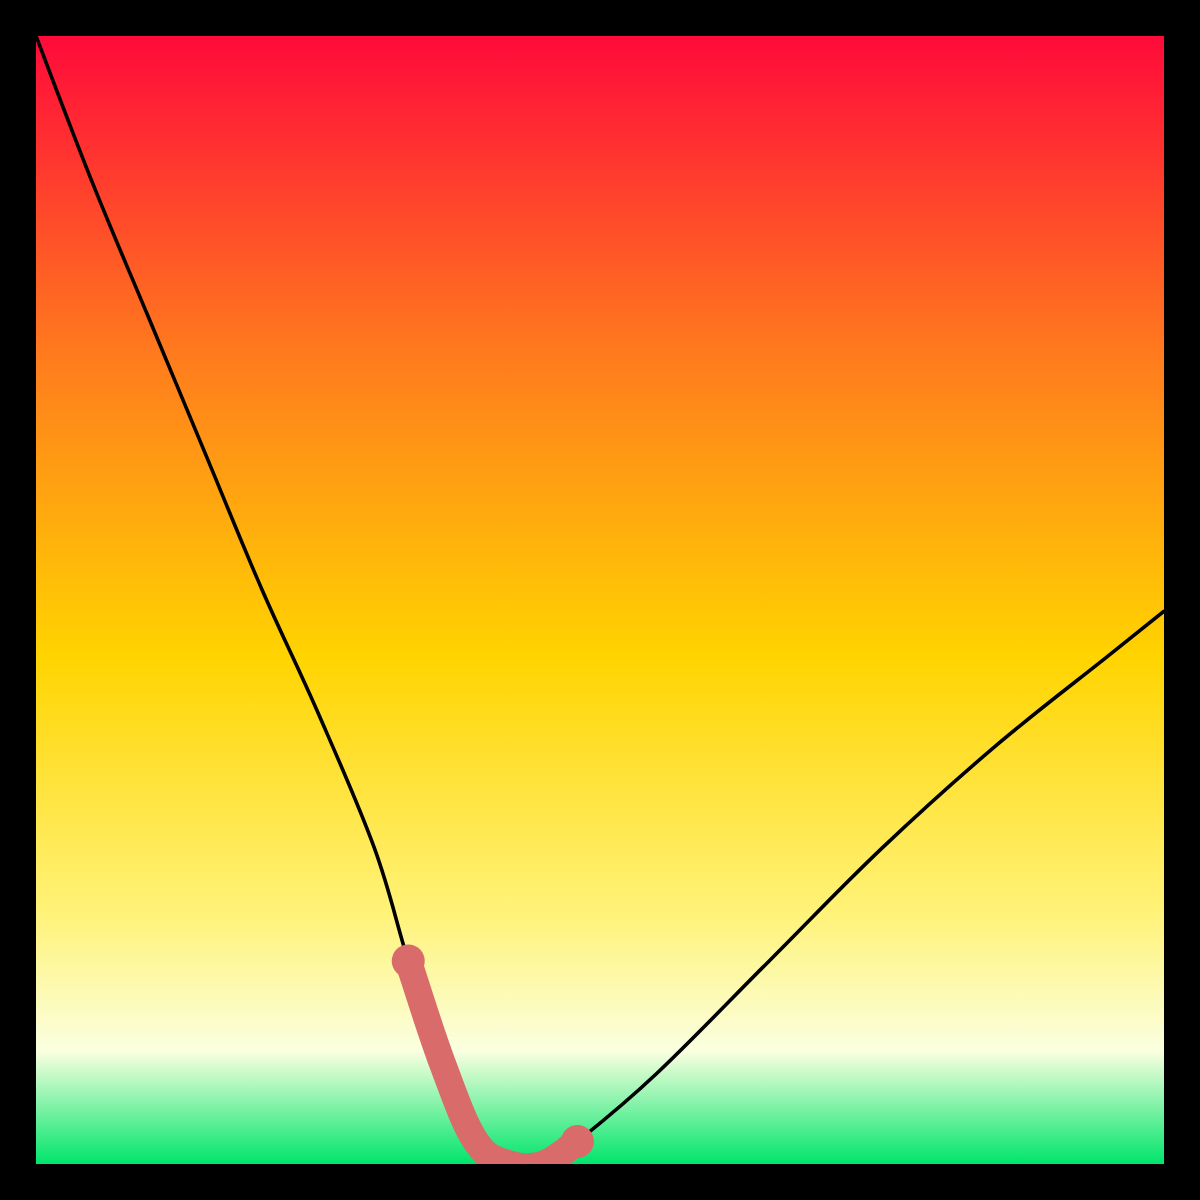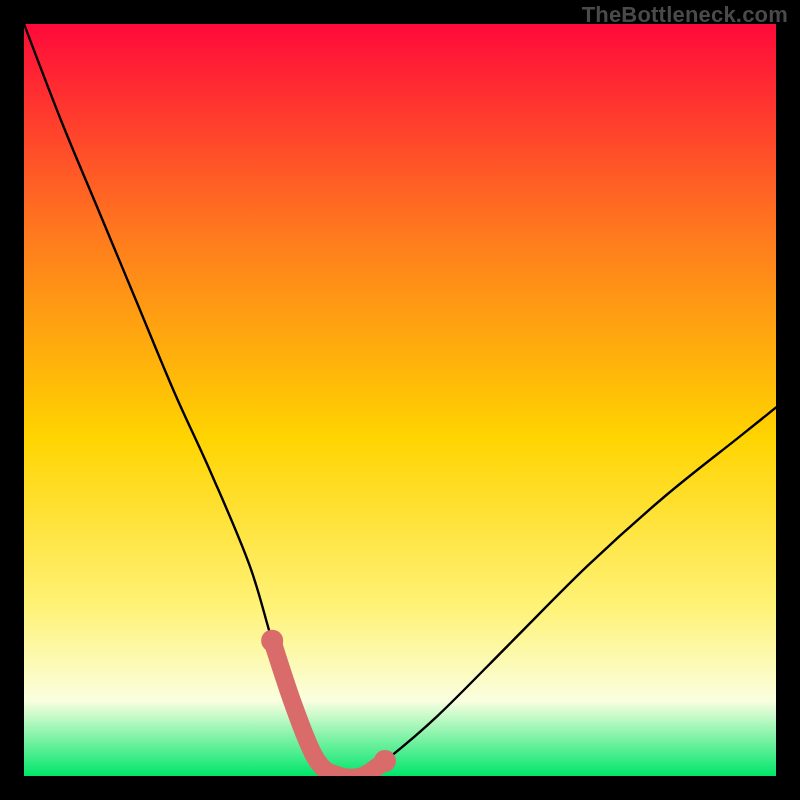--- a/index.html
+++ b/index.html
@@ -36,21 +36,20 @@
     letter-spacing: 0.2px;
     user-select: none;
   }
   svg { display: block; }
 </style>
 </head>
 <body>
 
 <div class="frame">
 
-  <div class="watermark">TheBottleneck.com</div>
 
   <div class="plot">
     <svg id="chart-svg" width="752" height="752" viewBox="0 0 752 752" preserveAspectRatio="none">
       <defs>
         <linearGradient id="bg-grad" x1="0" y1="0" x2="0" y2="1">
           <stop id="g0" offset="0%" stop-color="#ff0a3a"></stop>
           <stop id="g1" offset="28%" stop-color="#ff7a1e"></stop>
           <stop id="g2" offset="55%" stop-color="#ffd400"></stop>
           <stop id="g3" offset="78%" stop-color="#fff37a"></stop>
           <stop id="g4" offset="90%" stop-color="#faffe0"></stop>

